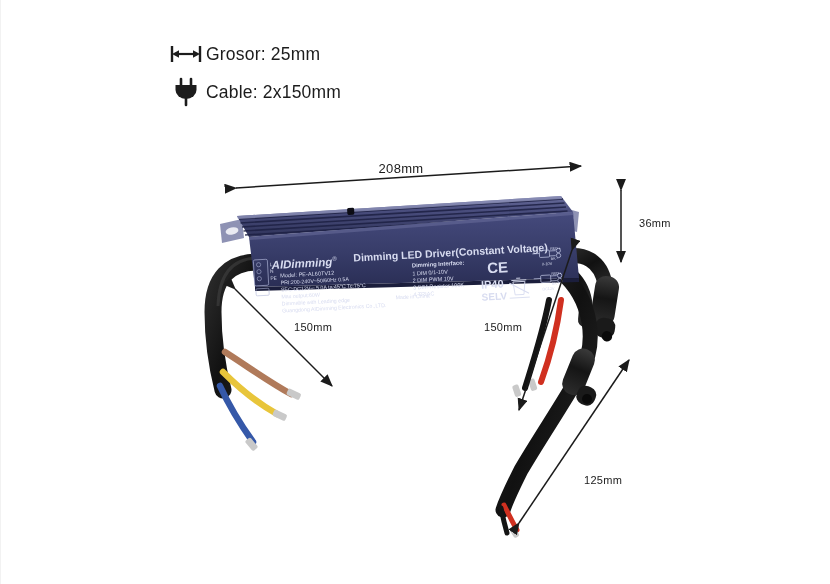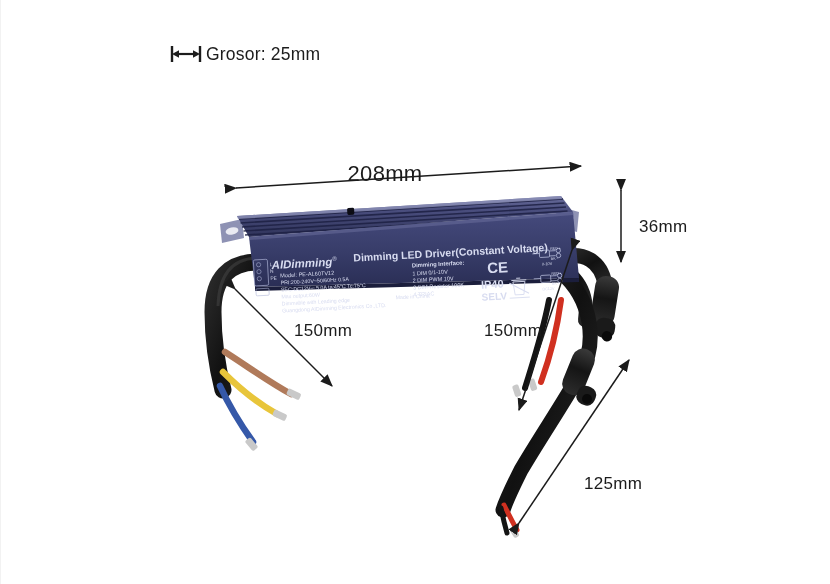--- a/index.html
+++ b/index.html
@@ -20,24 +20,24 @@
   .spec-list { position: absolute; left: 165px; top: 38px; }
   .spec-row { display: flex; align-items: center; height: 32px; margin-bottom: 6px; }
   .spec-icon { width: 40px; height: 30px; display: flex; align-items: center; justify-content: center; }
   .spec-text {
     font-size: 17.5px; color: #1c1c1c; letter-spacing: .2px;
     font-family: "Liberation Sans", sans-serif; white-space: nowrap;
   }
 
   
   .dim {
-    position: absolute; font-size: 17px; color: #1b1b1b;
+    position: absolute; font-size: 11px; color: #1b1b1b;
     letter-spacing: .3px; white-space: nowrap;
   }
-  .dim-208 { left: 384px; top: 161px; transform: translateX(-50%); font-size: 22px; }
+  .dim-208 { left: 400px; top: 161px; transform: translateX(-50%); font-size: 13px; }
   .dim-36  { left: 638px; top: 217px; }
   .dim-150L{ left: 293px; top: 321px; }
   .dim-150R{ left: 483px; top: 321px; }
   .dim-125 { left: 583px; top: 474px; }
 
   svg.overlay { position: absolute; left: 0; top: 0; width: 830px; height: 584px; pointer-events: none; }
 
   
   #product { position: absolute; left: 0; top: 0; width: 830px; height: 584px; }
 
@@ -56,20 +56,31 @@
           <line x1="3" y1="3" x2="3" y2="19" stroke="#1c1c1c" stroke-width="2.4"></line>
           <line x1="31" y1="3" x2="31" y2="19" stroke="#1c1c1c" stroke-width="2.4"></line>
           <line x1="6" y1="11" x2="28" y2="11" stroke="#1c1c1c" stroke-width="2.2"></line>
           <polygon points="3,11 10,7.2 10,14.8" fill="#1c1c1c"></polygon>
           <polygon points="31,11 24,7.2 24,14.8" fill="#1c1c1c"></polygon>
         </svg>
       </span>
       <span class="spec-text">Grosor: 25mm</span>
     </div>
 
+    <div class="spec-row">
+      <span class="spec-icon">
+        <svg width="30" height="30" viewBox="0 0 30 30">
+          <line x1="10" y1="2" x2="10" y2="8" stroke="#1c1c1c" stroke-width="2.6" stroke-linecap="round"></line>
+          <line x1="20" y1="2" x2="20" y2="8" stroke="#1c1c1c" stroke-width="2.6" stroke-linecap="round"></line>
+          <path d="M4.5 8 H25.5 V13 a10.5 9 0 0 1 -21 0 Z" fill="#1c1c1c"></path>
+          <line x1="15" y1="22" x2="15" y2="28" stroke="#1c1c1c" stroke-width="2.6" stroke-linecap="round"></line>
+        </svg>
+      </span>
+      <span class="spec-text">Cable: 2x150mm</span>
+    </div>
   </div>
 
   <svg id="product" viewBox="0 0 830 584">
     <defs>
       <linearGradient id="caseTop" x1="0" y1="0" x2="0" y2="1">
         <stop offset="0%" stop-color="#6a6e9c"></stop>
         <stop offset="35%" stop-color="#4a4e7e"></stop>
         <stop offset="100%" stop-color="#2f3359"></stop>
       </linearGradient>
       <linearGradient id="caseFace" x1="0" y1="0" x2="0" y2="1">

